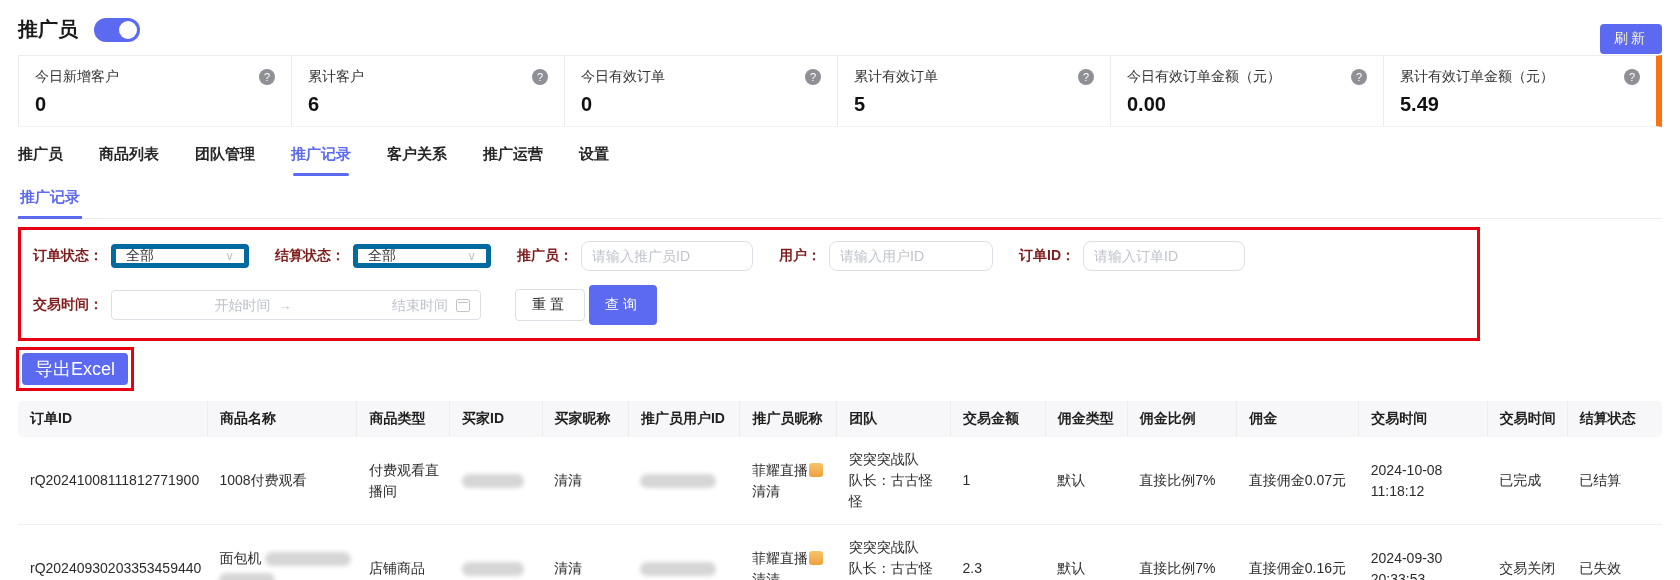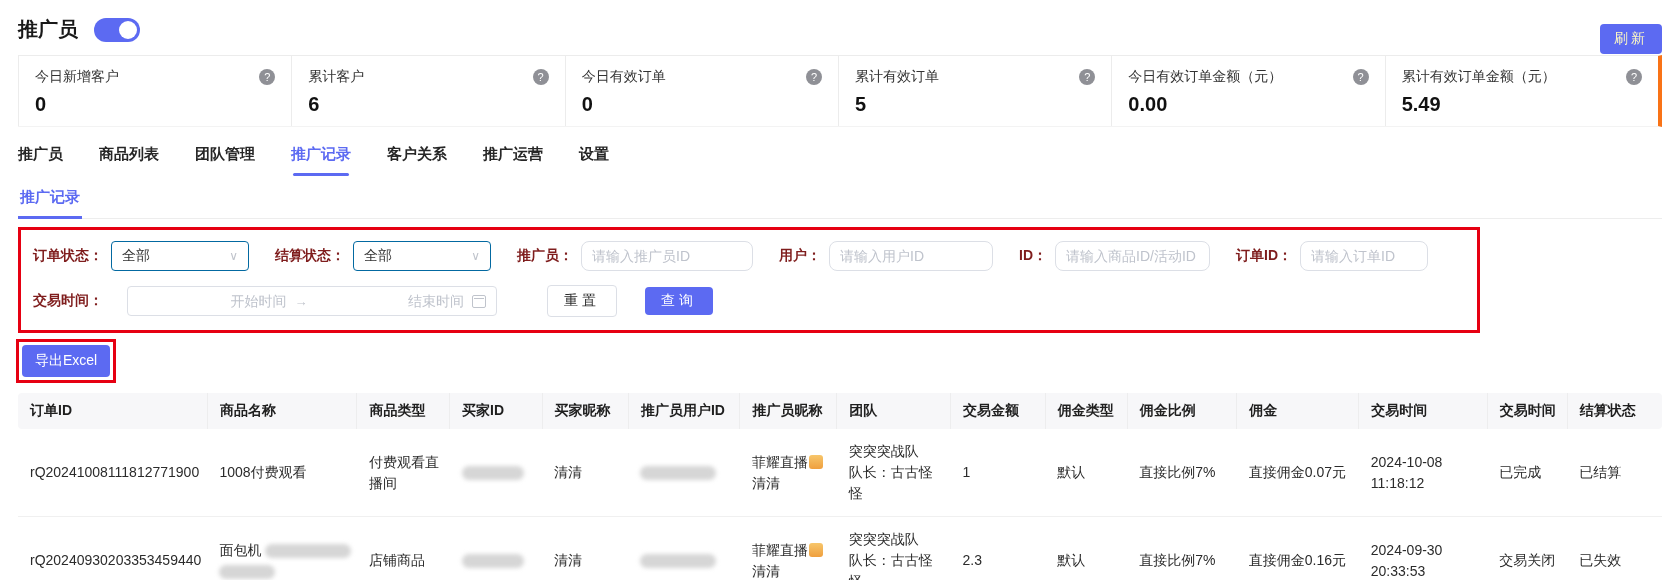--- a/index.html
+++ b/index.html
@@ -10,70 +10,70 @@
   
   .topbar { display:flex; align-items:center; gap:16px; padding:16px 18px 12px; position:relative; }
   .page-title { font-size:20px; font-weight:700; color:#191919; }
   .toggle { width:46px; height:24px; border-radius:13px; background:var(--accent); position:relative; cursor:pointer; flex:0 0 auto; }
   .toggle .knob { position:absolute; right:3px; top:3px; width:18px; height:18px; border-radius:50%; background:#fff; }
   .status-text { font-size:14px; color:#333; }
   .btn-refresh { position:absolute; right:18px; top:24px; background:var(--accent); color:#fef9c3; border:none;
     border-radius:4px; font-size:14px; padding:6px 14px; letter-spacing:3px; cursor:pointer; }
 
   
-  .stats-row { display:grid; grid-template-columns:repeat(6,1fr); margin:0 18px; border-top:1px solid #ececec; border-bottom:1px solid #f3f3f3; border-right:4px solid #f97316; }
+  .stats-row { display:grid; grid-template-columns:repeat(6,1fr); margin:0 18px; border-top:1px solid #ececec; border-bottom:1px solid #f3f3f3; border-right:6px solid #f97316; }
   .stat-card { border-left:1px solid #ececec; padding:12px 16px 10px; }
   .card-top { display:flex; justify-content:space-between; align-items:center; }
   .stat-label { font-size:14px; color:#333; }
   .qmark { width:16px; height:16px; border-radius:50%; background:#8f9096; color:#fff; font-size:11px; line-height:16px;
     text-align:center; cursor:pointer; flex:0 0 auto; }
   .stat-value { margin-top:7px; font-size:20px; font-weight:700; color:#111; }
 
   
   .nav-tabs { display:flex; gap:36px; padding:18px 18px 0; }
   .nav-tab { font-size:15px; font-weight:600; color:#262626; padding-bottom:12px; position:relative; cursor:pointer; }
   .nav-tab.active { color:var(--accent); }
   .nav-tab.active::after { content:""; position:absolute; left:2px; right:2px; bottom:0; height:3px; background:var(--accent); border-radius:2px; }
 
   
   .subtab-row { margin:12px 18px 0; border-bottom:1px solid #ededed; }
   .subtab { display:inline-block; color:var(--accent); font-size:15px; font-weight:600; padding:0 2px 9px; border-bottom:3px solid var(--accent); margin-bottom:-1px; cursor:pointer; }
 
   
   .filter-area { margin:8px 18px 0; width:1462px; border:3px solid var(--annot); padding:11px 12px 13px; }
   .filter-row { display:flex; align-items:center; }
-  .filter-row + .filter-row { margin-top:14px;gap:16px; }
+  .filter-row + .filter-row { margin-top:14px; }
   .fgroup { display:flex; align-items:center; margin-right:26px; }
   .flabel { font-size:14px; font-weight:600; color:#7f1d1d; margin-right:8px; white-space:nowrap; }
-  .selectbox { height:30px; border:1px solid #0369a1; border-radius:4px; display:flex; align-items:center;
+  .selectbox { height:24px; border:5px solid #0369a1; border-radius:4px; display:flex; align-items:center;
     justify-content:space-between; padding:0 10px; cursor:pointer; background:#fff; }
   .sel-val { font-size:14px; color:#333; }
   .chev { color:#c0c4cc; font-size:12px; }
   .finput { height:30px; border:1px solid #dcdfe6; border-radius:8px; padding:0 10px; font-size:14px; color:#333;
     font-family:inherit; }
   .finput::placeholder { color:#bfc3cc; }
   .box-order-status,.box-settle-status { width:138px; }
   .box-promoter { width:172px; }
   .box-user { width:164px; }
   .box-id { width:155px; }
-  .box-order-id { width:128px; }
+  .box-order-id { width:162px; }
   .datebox { width:370px; height:30px; border:1px solid #dcdfe6; border-radius:4px; display:flex; align-items:center; padding:0 10px; gap:8px; cursor:pointer; background:#fff; }
   .datebox input { border:none; outline:none; flex:1; font-size:14px; font-family:inherit; color:#333; min-width:0;text-align:right; }
   .datebox input::placeholder { color:#bfc3cc; }
   .date-arrow { color:#c0c4cc; font-size:13px; flex:0 0 auto; }
   .cal-icon { flex:0 0 auto; width:14px; height:13px; border:1.5px solid #c0c4cc; border-radius:2px; position:relative; }
   .cal-icon::before { content:""; position:absolute; left:1px; right:1px; top:2px; height:1.5px; background:#c0c4cc; }
   .btn-reset { margin-left:34px; height:32px; padding:0 16px; background:#fff; border:1px solid #dcdfe6; border-radius:4px;
     font-size:14px; color:#2b2b2b; letter-spacing:4px; cursor:pointer; }
-  .btn-search { margin-left:12px; height:28px; padding:0 16px; background:var(--accent); border:none; border-radius:4px;
+  .btn-search { margin-left:4px; height:40px; padding:0 16px; background:var(--accent); border:none; border-radius:4px;
     font-size:14px; color:#fff; letter-spacing:4px; cursor:pointer; }
 
   
   .export-wrap { display:inline-block; margin:6px 0 0 16px; border:3px solid var(--annot); padding:3px; }
-  .btn-export { height:32px; padding:0 13px; background:var(--accent); border:none; border-radius:4px; font-size:14px; color:#fff; cursor:pointer;text-align:right; }
+  .btn-export { height:32px; padding:0 13px; background:var(--accent); border:none; border-radius:4px; font-size:18px; color:#fff; cursor:pointer;text-align:right; }
 
   
   .tablewrap { margin:10px 18px 0; }
   table { width:100%; border-collapse:collapse; table-layout:fixed; }
   thead th { background:#f7f7f9; font-size:14px; font-weight:700; color:#1f1f1f; text-align:left;
     padding:9px 10px 9px 12px; border-right:1px solid #ededee; white-space:nowrap; overflow:hidden; }
   thead th:last-child { border-right:none; }
   thead th:first-child { border-radius:4px 0 0 4px; }
   thead th:last-child { border-radius:0 4px 4px 0; }
   tbody td { font-size:14px; color:#2b2b2b; padding:12px 4px 12px 12px; border-bottom:1px solid #f0f0f0; vertical-align:middle; word-break:break-all; }
@@ -171,24 +171,20 @@
             <span class="chev">∨</span>
           </div>
         </span>
         <span class="fgroup">
           <span class="flabel">推广员：</span>
           <input class="finput box-promoter" placeholder="请输入推广员ID" style="">
         </span>
         <span class="fgroup">
           <span class="flabel">用户：</span>
           <input class="finput box-user" placeholder="请输入用户ID" style="">
-        </span>
-        <span class="fgroup">
-          <span class="flabel">ID：</span>
-          <input class="finput box-id" placeholder="请输入商品ID/活动ID" style="">
         </span>
         <span class="fgroup">
           <span class="flabel">订单ID：</span>
           <input class="finput box-order-id" placeholder="请输入订单ID" style="">
         </span>
       </div>
     <div class="filter-row">
       <span class="flabel">交易时间：</span>
       <div class="datebox">
         <input placeholder="开始时间" style="">

